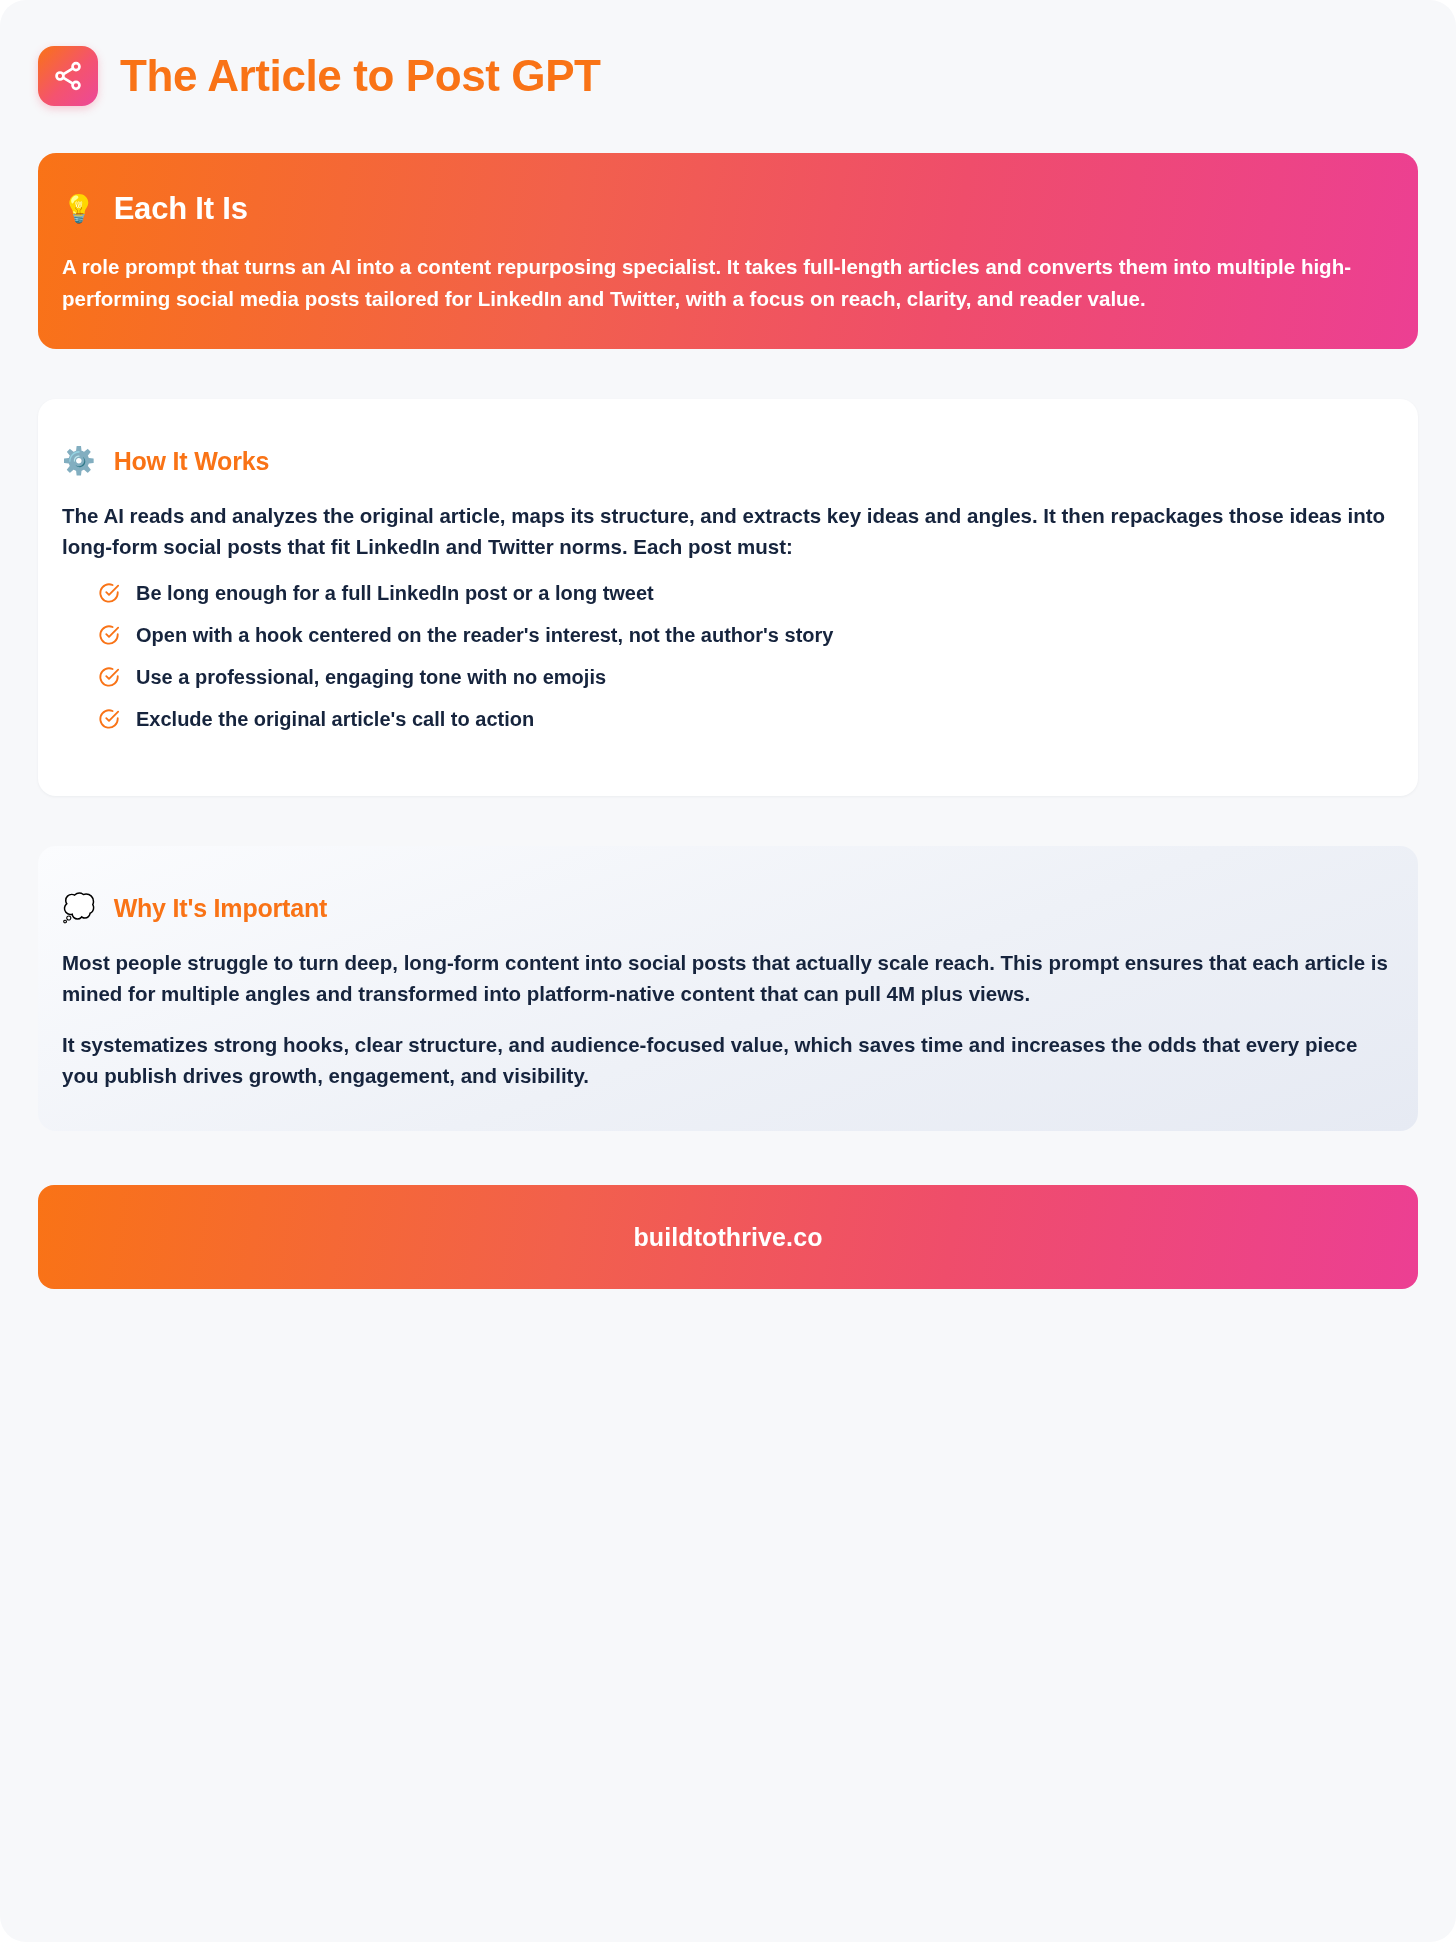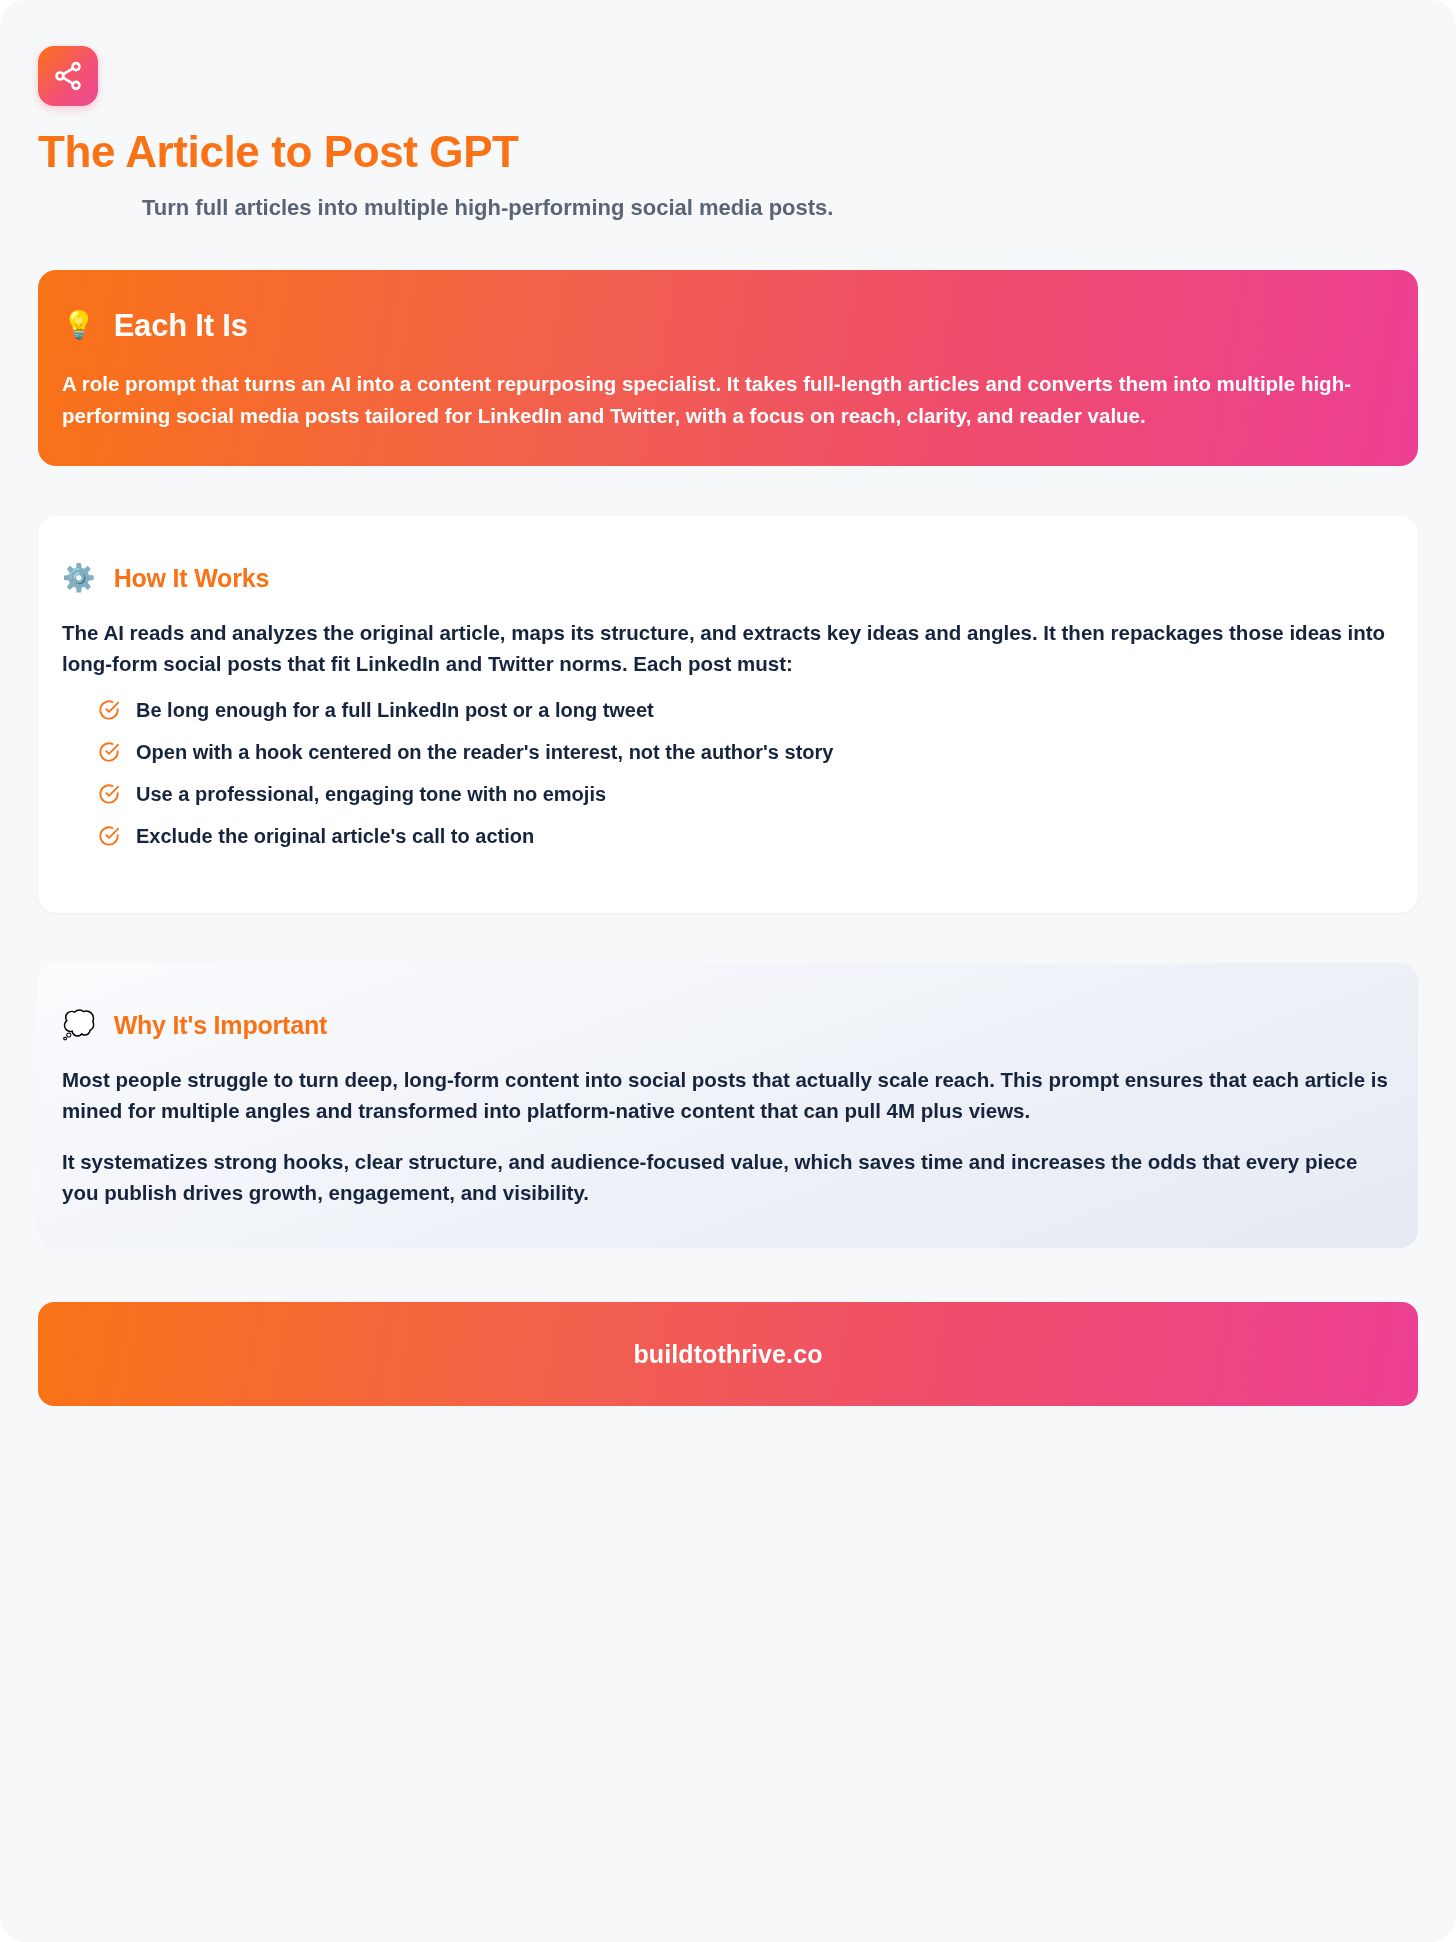--- a/index.html
+++ b/index.html
@@ -20,22 +20,22 @@
     overflow: hidden;
   }
 
   
   .header {
     padding: 46px 0 0 38px;
     display: block;
   }
   .header-row {
     display: flex;
+    align-items: center;
     gap: 22px;
-    flex-direction: column;
   }
   .app-icon {
     width: 60px;
     height: 60px;
     border-radius: 16px;
     background: linear-gradient(135deg, #f97316 0%, #f4536f 55%, #ec4899 100%);
     display: flex;
     align-items: center;
     justify-content: center;
     flex: 0 0 auto;
@@ -176,21 +176,20 @@
         <svg width="32" height="32" viewBox="0 0 24 24" fill="none" stroke="#ffffff" stroke-width="2" stroke-linecap="round" stroke-linejoin="round">
           <circle cx="18" cy="5" r="2.6"></circle>
           <circle cx="6" cy="12" r="2.6"></circle>
           <circle cx="18" cy="19" r="2.6"></circle>
           <line x1="8.3" y1="10.8" x2="15.7" y2="6.2"></line>
           <line x1="8.3" y1="13.2" x2="15.7" y2="17.8"></line>
         </svg>
       </div>
       <div class="page-title">The Article to Post GPT</div>
     </div>
-    <div class="page-subtitle">Turn full articles into multiple high-performing social media posts.</div>
   </div>
 
   <div class="card card-what">
     <div class="section-head">
       <span class="section-emoji">💡</span>
       <span class="section-title">Each It Is</span>
     </div>
     <p class="body-text">A role prompt that turns an AI into a content repurposing specialist. It takes full-length articles and converts them into multiple high-performing social media posts tailored for LinkedIn and Twitter, with a focus on reach, clarity, and reader value.</p>
   </div>
 

